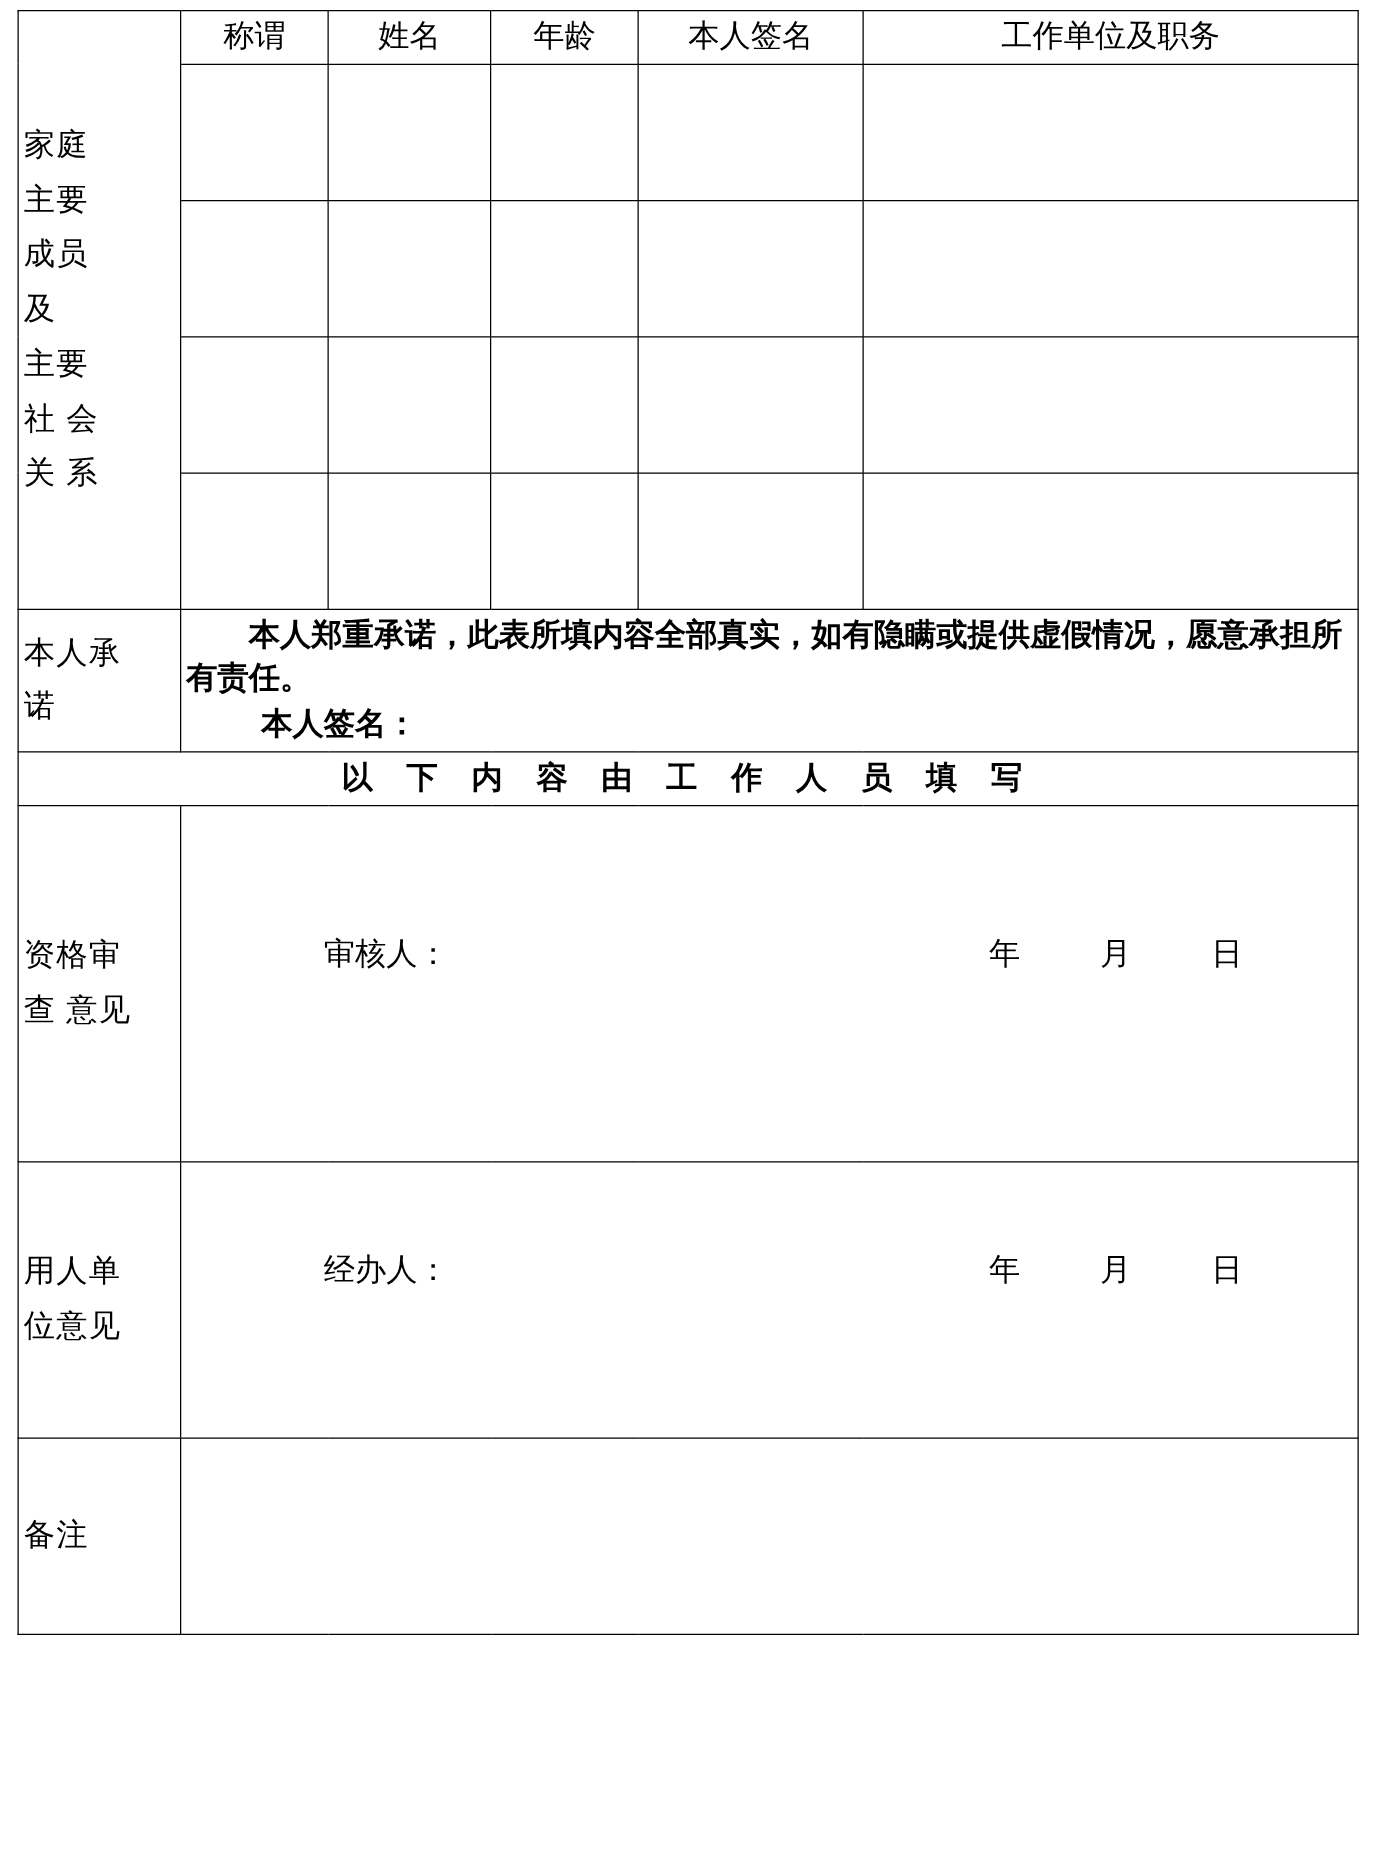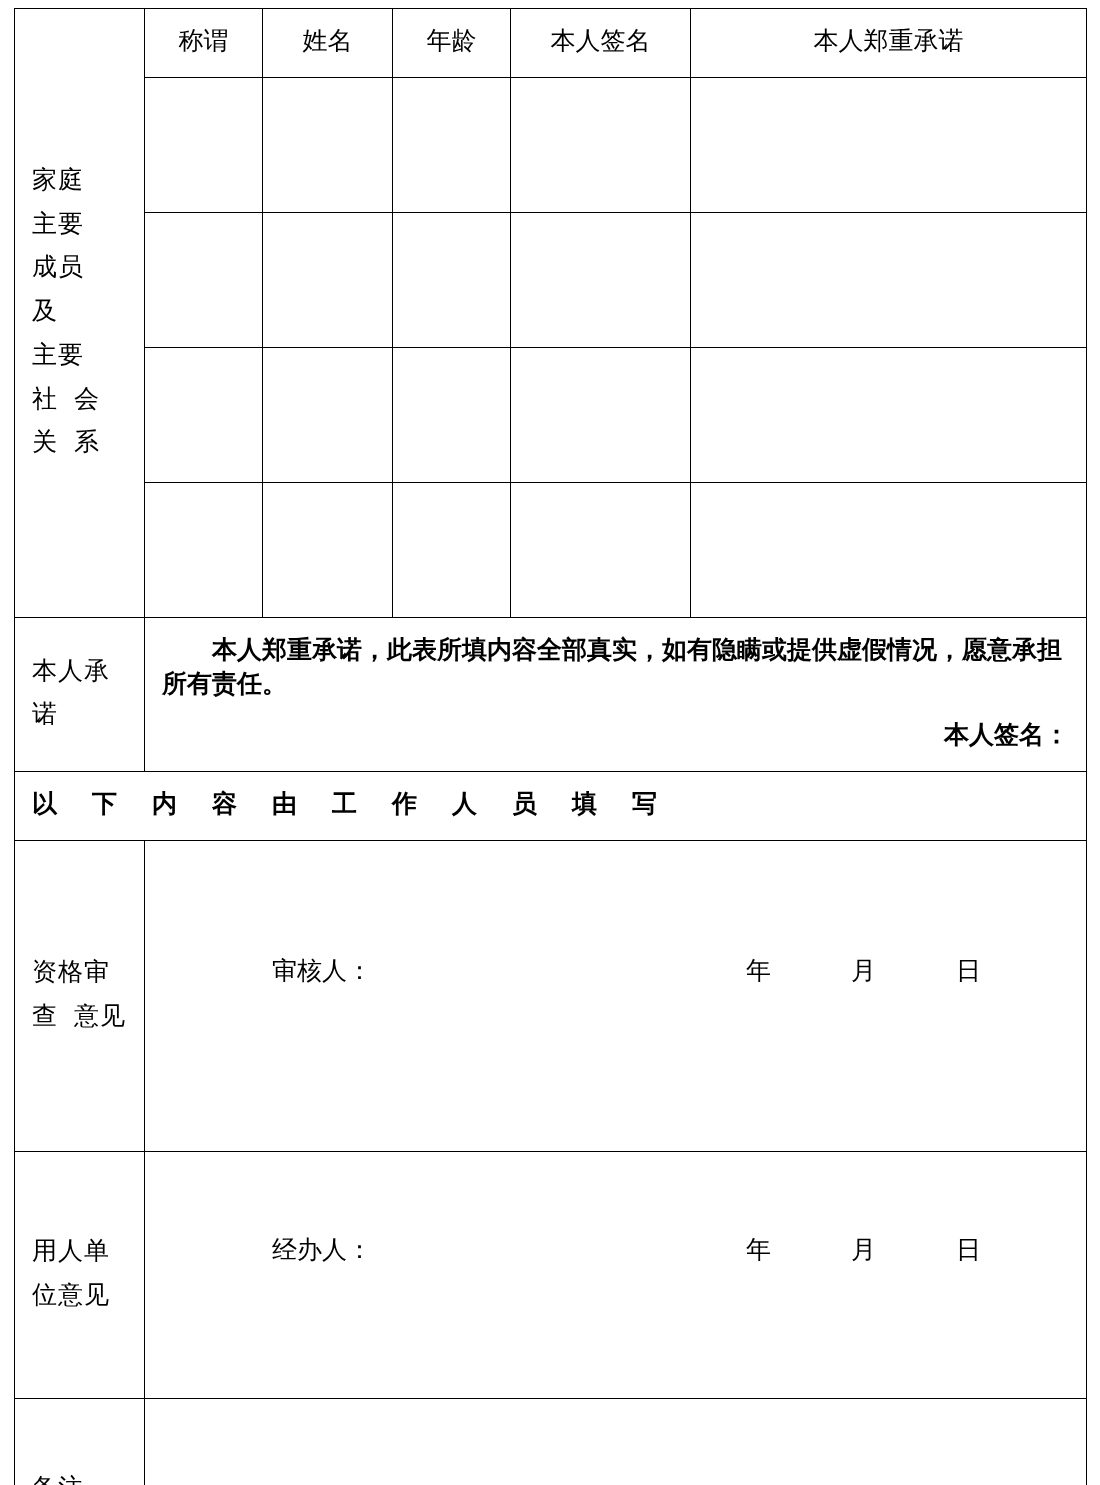--- a/index.html
+++ b/index.html
@@ -22,24 +22,24 @@
   }
   table.form {
     border-collapse: collapse;
     width: 1072px;
     margin: 0;
     table-layout: fixed;
   }
   table.form td {
     border: 1.5px solid #000000;
     vertical-align: middle;
-    padding: 17px;
+    padding: 4px;
     font-size: 25px;
     line-height: 1.35;
-    font-family: Liberation Mono, monospace;
+    font-family: Liberation Sans, sans-serif;
   }
   
   .vlabel {
     font-size: 25px;
     letter-spacing: 1px;
     padding: 6px 4px;
   }
   .vlabel .ln {
     display: block;
     line-height: 1.75;
@@ -57,27 +57,27 @@
     padding: 14px 16px 10px 16px;
     font-weight: bold;
     font-size: 25px;
     line-height: 2.0;
   }
   .promise-body .p1 {
     text-indent: 2em;
     margin: 0;
   }
   .promise-sign {
-    margin-top: 18px;
-    text-align: right;
+    margin-top: 4px;
+    text-align: left;
     padding-left: 60px;
     font-weight: bold;
   }
   .section-banner {
-    text-align: left;
+    text-align: center;
     font-weight: bold;
     font-size: 27px;
     letter-spacing: 10px;
     padding: 16px 0 16px 0;
   }
   .opinion-cell {
     position: relative;
     height: 276px;
     vertical-align: bottom;
   }
@@ -127,21 +127,21 @@
           <span class="ln">成员</span>
           <span class="ln">及</span>
           <span class="ln">主要</span>
           <span class="ln">社 会</span>
           <span class="ln">关 系</span>
         </td>
         <td class="hdr">称谓</td>
         <td class="hdr">姓名</td>
         <td class="hdr">年龄</td>
         <td class="hdr">本人签名</td>
-        <td class="hdr">本人郑重承诺</td>
+        <td class="hdr">工作单位及职务</td>
       </tr>
 
       <tr class="blank-row">
         <td></td>
         <td></td>
         <td></td>
         <td></td>
         <td></td>
       </tr>
       <tr class="blank-row">

